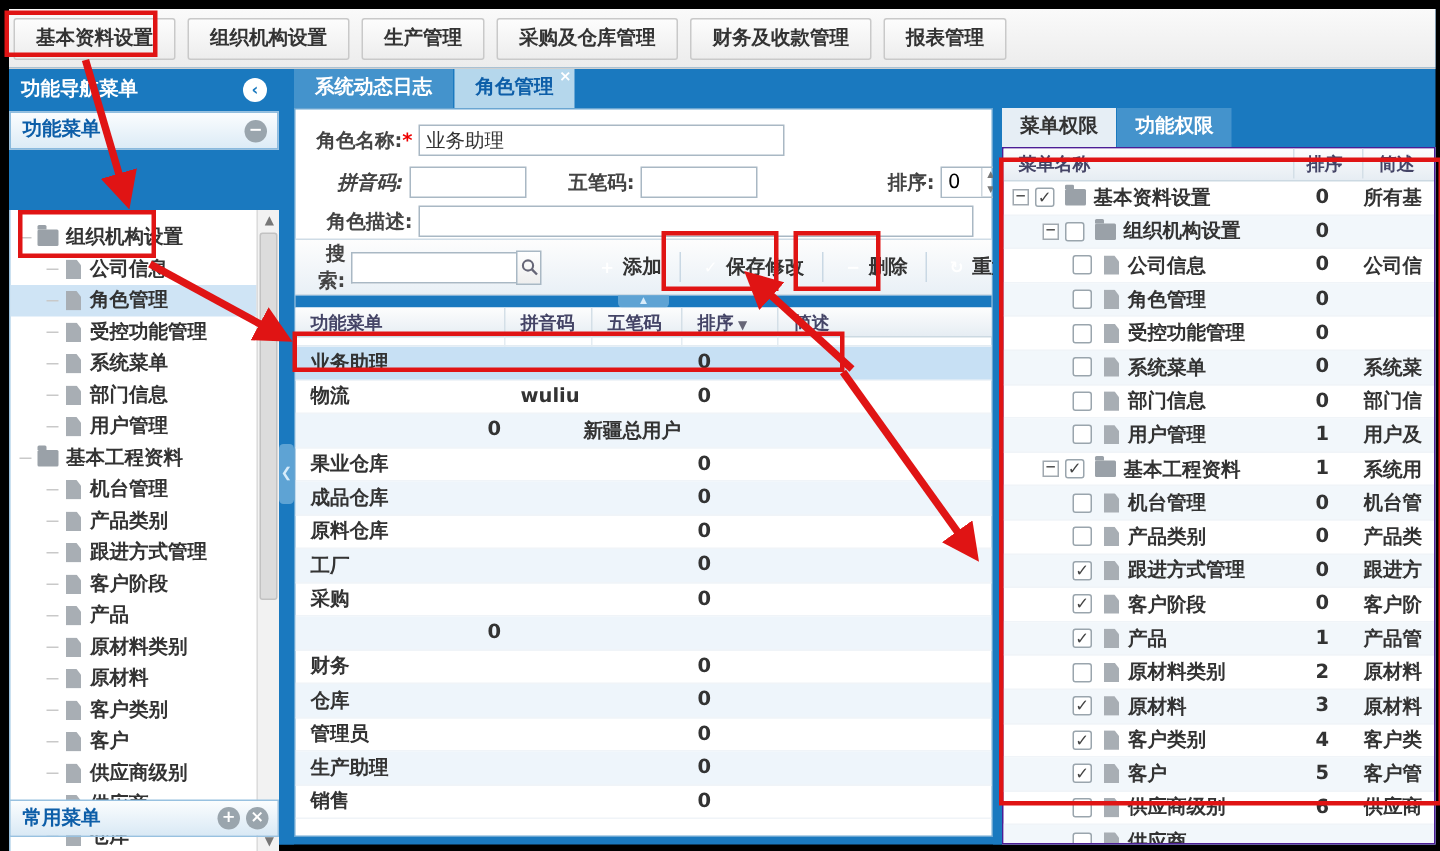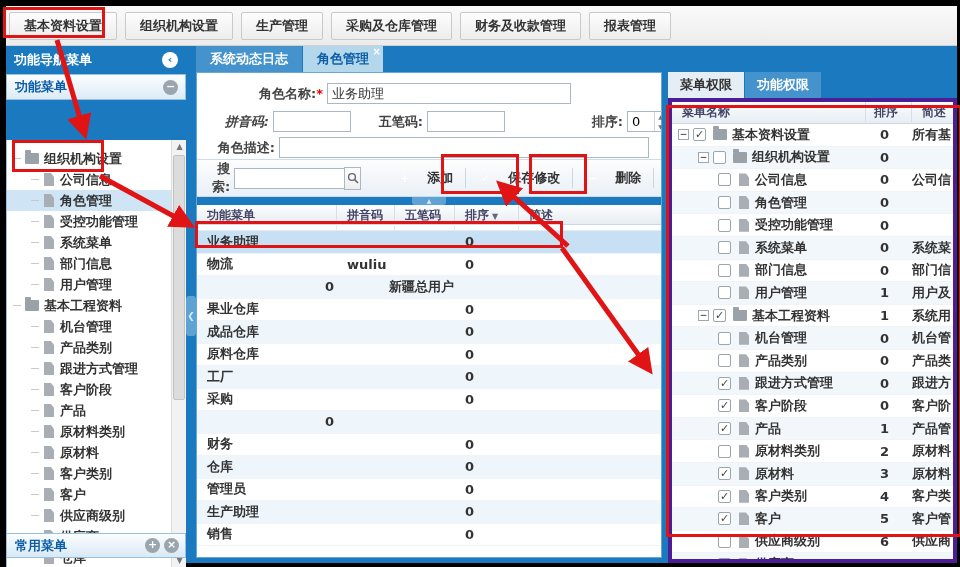--- a/index.html
+++ b/index.html
@@ -66,21 +66,21 @@
   .tin { border:1px solid #a9b8c4; height:21px; font-size:13px; padding:0 4px; font-family:inherit; color:#333; }
   .spin { display:flex; border:1px solid #a9b8c4; height:21px; width:40px; }
   .spin input { border:0; width:26px; font-size:13px; padding-left:4px; font-family:inherit; }
   .spin .arr { width:12px; display:flex; flex-direction:column; font-size:6px; color:#777; line-height:10px; text-align:center; border-left:1px solid #cdd6dd; }
   .toolbar { position:absolute; left:0; top:86px; right:0; height:38px;
     background:linear-gradient(#fdfdfd,#e9f0f6); border-top:1px solid #cfdce6; border-bottom:1px solid #cfdce6;
     display:flex; align-items:center; font-size:13px; color:#444; }
   .search-wrap { display:flex; align-items:center; margin-left:10px; }
   .search-box { width:110px; height:21px; border:1px solid #a9b8c4; border-right:0; font-size:13px; padding:0 4px; font-family:inherit; }
   .mag { width:22px; height:23px; border:1px solid #a9b8c4; background:linear-gradient(#fff,#eee); display:flex; align-items:center; justify-content:center; }
-  .tb-btn { display:flex; align-items:center; gap:15px; padding:0 10px; height:24px; cursor:pointer; font-weight:600; color:#333; white-space:nowrap; }
+  .tb-btn { display:flex; align-items:center; gap:3px; padding:0 10px; height:24px; cursor:pointer; font-weight:600; color:#333; white-space:nowrap; }
   .tb-sep { width:1px; height:20px; background:#c9d8e4; }
   .badge { width:15px; height:15px; border-radius:50%; color:#fff; font-size:11px; line-height:15px; text-align:center; font-weight:700; flex:0 0 auto; }
   .csep { position:absolute; left:0; top:124px; right:0; height:8px; background:#1a79bf; }
   .csep .h { position:absolute; left:50%; top:0; width:34px; height:8px; margin-left:-17px; background:#5ea3d4; border-radius:0 0 3px 3px;
     color:#d8ecfa; font-size:6px; text-align:center; line-height:8px; }
   .grid-head { position:absolute; left:0; top:132px; right:0; height:20px;
     background:linear-gradient(#fdfdfd,#e6edf3); border-bottom:1px solid #ccd9e2; display:flex;
     font-size:12px; font-weight:700; color:#446; }
   .gcol { padding:2px 0 0 10px; border-right:1px solid #d4dfe7; height:20px; }
   .filler-row { position:absolute; left:0; top:152px; right:0; height:6px; border-bottom:1px solid #e4ecf2; display:flex; }
@@ -91,21 +91,21 @@
   .grid-rows .trow.selected { background:#c7e0f4; }
   .tcell { padding-left:10px; overflow:hidden; white-space:nowrap; }
   .c0{width:140px;} .c1{width:58px;} .c2{width:60px;} .c3{width:64px;} .c4{flex:1;}
   .sort-arrow { font-size:8px; color:#667; margin-left:3px; }
 
   
   .rightp { position:absolute; left:662px; top:40px; right:0; bottom:0; }
   .rtabs { position:absolute; left:0; top:26px; height:26px; display:flex; }
   .rtab { padding:0 12px; line-height:26px; font-size:13px; font-weight:700; color:#fff; background:#4493cc; border-right:1px solid #1a79bf; cursor:pointer; }
   .rtab.active { background:#e6eef5; color:#333; }
-  .rbody { position:absolute; left:0; top:52px; right:0; bottom:0; background:#fff; border:4px solid #4c1d95; overflow:hidden; }
+  .rbody { position:absolute; left:0; top:52px; right:0; bottom:0; background:#fff; border:1px solid #4c1d95; overflow:hidden; }
   .rhead { height:22px; background:linear-gradient(#fdfdfd,#e6edf3); border-bottom:1px solid #ccd9e2; display:flex;
     font-size:12px; font-weight:700; color:#446; }
   .rc0{width:194px;} .rc1{width:46px;} .rc2{flex:1;}
   .rrow { height:22.6px; display:flex; align-items:center; font-size:13px; font-weight:600; color:#333; border-bottom:1px solid #f0f4f8; }
   .rrows .rrow:nth-child(even) { background:#f2f7fb; }
   .rname { width:194px; display:flex; align-items:center; overflow:hidden; white-space:nowrap;
     padding-left:calc(6px + (var(--lvl) * 20px)); }
   .rsort { width:46px; padding-left:14px; }
   .rdesc { flex:1; overflow:hidden; white-space:nowrap; }
   .expand { width:11px; height:11px; border:1px solid #a0a8af; background:#fff; color:#555; font-size:9px;
@@ -270,21 +270,21 @@
         <span>系统动态日志</span>
       </div>
       <div class="tab active">
         <span>角色管理</span>
         <span class="x">×</span>
       </div>
     </div>
     <div class="center-body">
       <div class="form">
         <div class="frow" style="left:8px; top:10px;">
-          <span class="flabel" style="width:70px;margin-left:48px;"><span>角色名称:</span><span class="req">*</span></span>
+          <span class="flabel" style="width:70px;"><span>角色名称:</span><span class="req">*</span></span>
           <input class="tin" style="width: 244px; margin-left: 4px;" value="业务助理">
         </div>
         <div class="frow" style="left:8px; top:38px;">
           <span class="flabel" style="width:64px;font-style:italic;">拼音码:</span>
           <input class="tin" style="width: 78px; margin-left: 4px;" value="">
           <span class="flabel" style="width:56px; margin-left:16px;">五笔码:</span>
           <input class="tin" style="width: 78px; margin-left: 4px;" value="">
           <span class="flabel" style="width:44px; margin-left:74px;">排序:</span>
           <span class="spin" style="margin-left:4px;">
             <input value="0" style="">

